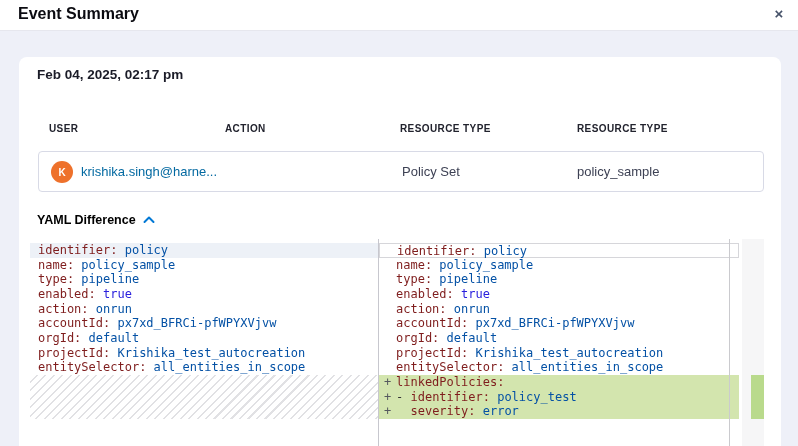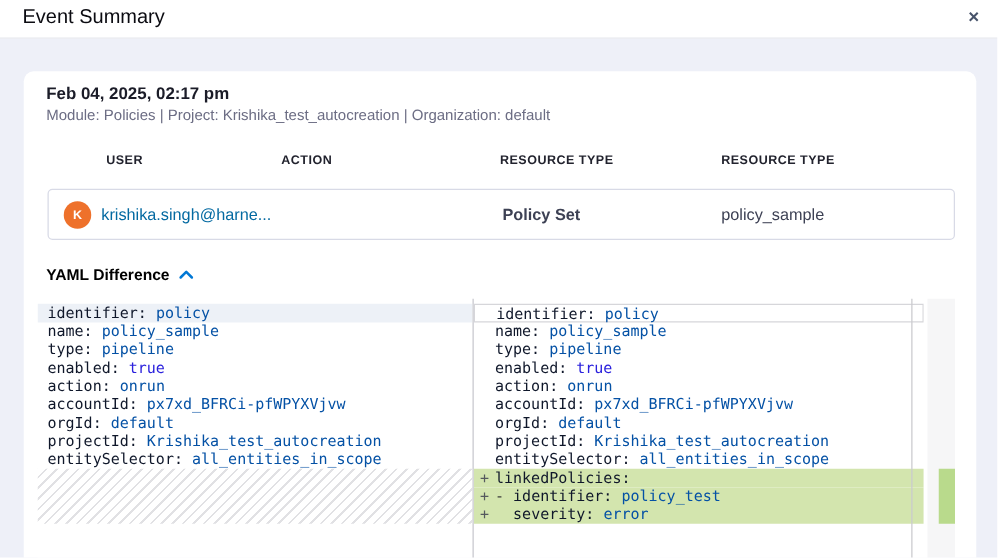--- a/index.html
+++ b/index.html
@@ -7,51 +7,51 @@
     width:798px;height:446px;overflow:hidden;position:relative;
     background:#ffffff;font-family:"Liberation Sans",sans-serif;
     -webkit-font-smoothing:antialiased;
   }
   
   .modal-header{
     position:absolute;left:0;top:0;width:798px;height:30px;
     background:#ffffff;border-bottom:1px solid #e6e7ee;z-index:5;
   }
   .modal-title{
-    position:absolute;left:18px;top:5px;font-size:16px;font-weight:400;color:#0b0b11;
+    position:absolute;left:18px;top:5px;font-size:16px;font-weight:700;color:#0b0b11;
   }
   .close-btn{
     position:absolute;right:9px;top:4px;width:20px;height:20px;border:none;background:transparent;
     font-size:15px;font-weight:700;color:#47536a;cursor:pointer;line-height:20px;text-align:center;padding:0;
   }
   
   .modal-body{
     position:absolute;left:0;top:31px;width:798px;height:427px;background:#eef0f8;
   }
   .card{
     position:absolute;left:19px;top:26px;width:762px;height:480px;
     background:#ffffff;border-radius:8px;
   }
   .event-date{position:absolute;left:18px;top:10px;font-size:13.5px;font-weight:700;color:#1b1c28;}
   .event-meta{position:absolute;left:18px;top:28px;font-size:12px;color:#6c6d84;}
   .col-header{position:absolute;top:66px;font-size:10px;font-weight:700;letter-spacing:.4px;color:#22232e;}
-  .col-user{left:30px;margin-left:36px;} .col-action{left:206px;} .col-rtype{left:381px;} .col-rname{left:558px;}
+  .col-user{left:30px;} .col-action{left:206px;} .col-rtype{left:381px;} .col-rname{left:558px;}
   .event-row{
     position:absolute;left:19px;top:94px;width:724px;height:39px;
     border:1px solid #d8dae6;border-radius:4px;background:#fff;
   }
   .avatar{
     position:absolute;left:12px;top:9px;width:22px;height:22px;border-radius:50%;
     background:#ee712b;color:#fff;font-size:10px;font-weight:700;
     display:flex;align-items:center;justify-content:center;
   }
   .cell{position:absolute;top:0;height:39px;line-height:39px;font-size:13px;color:#3d4154;white-space:nowrap;}
   .cell-user{left:42px;color:#0369a1;}
   .cell-action{left:187px;}
-  .cell-rtype{left:363px;font-weight:bold;}
+  .cell-rtype{left:363px;}
   .cell-rname{left:538px;}
   .yaml-label-row{
     position:absolute;left:18px;top:156px;display:flex;align-items:center;gap:7px;
     cursor:pointer;background:transparent;border:none;padding:0;
   }
   .yaml-label{font-size:12.5px;font-weight:700;color:#000000;}
   
   .diff{
     position:absolute;left:11px;top:182px;width:734px;height:282px;background:#fff;
     font-family:"DejaVu Sans Mono","Liberation Mono",monospace;font-size:12px;line-height:14.666px;
@@ -60,21 +60,21 @@
   .pane-left{left:0;width:348px;}
   .pane-right{left:349px;width:360px;}
   .pane-inner{padding-top:4px;}
   .code-line{height:14.666px;white-space:pre;position:relative;}
   .pane-left .code-line{padding-left:8px;}
   .pane-right .code-line{padding-left:17px;}
   .pane-left .code-line.first{background:#edf1f7;}
   .pane-right .code-line.first{box-sizing:border-box;border:1px solid #d6d6da;}
   .code-line.added{background:#d3e5ae;}
   .gutter-mark{position:absolute;left:5px;top:0;color:#55595e;}
-  .tok-k{color:#0f172a;}
+  .tok-k{color:#7f1d1d;}
   .tok-v{color:#0451a5;}
   .tok-b{color:#2a20dd;}
   .tok-d{color:#333333;}
   .hatch{
     height:44px;
     background:repeating-linear-gradient(135deg,#ffffff 0 4.5px,#e1e1e4 4.5px 6px);
   }
   .sash{position:absolute;left:348px;top:0;bottom:0;width:1px;background:#c7c7ce;cursor:col-resize;}
   .ruler-border{position:absolute;left:699px;top:0;bottom:0;width:1px;background:#cacace;}
   .scroll-track{position:absolute;left:712px;top:0;bottom:0;width:22px;background:#f6f6f7;cursor:pointer;}
@@ -87,21 +87,20 @@
   <div class="modal-title">Event Summary</div>
   <button class="close-btn">
     <span>×</span>
   </button>
 </div>
 
 <div class="modal-body">
   <div class="card">
 
     <div class="event-date">Feb 04, 2025, 02:17 pm</div>
-    <div class="event-meta">Module: Policies | Project: Krishika_test_autocreation | Organization: default</div>
 
     <div class="col-header col-user">USER</div>
     <div class="col-header col-action">ACTION</div>
     <div class="col-header col-rtype">RESOURCE TYPE</div>
     <div class="col-header col-rname">RESOURCE TYPE</div>
 
     <div class="event-row">
       <div class="avatar">K</div>
       <div class="cell cell-user">krishika.singh@harne...</div>
       <div class="cell cell-rtype">Policy Set</div>

